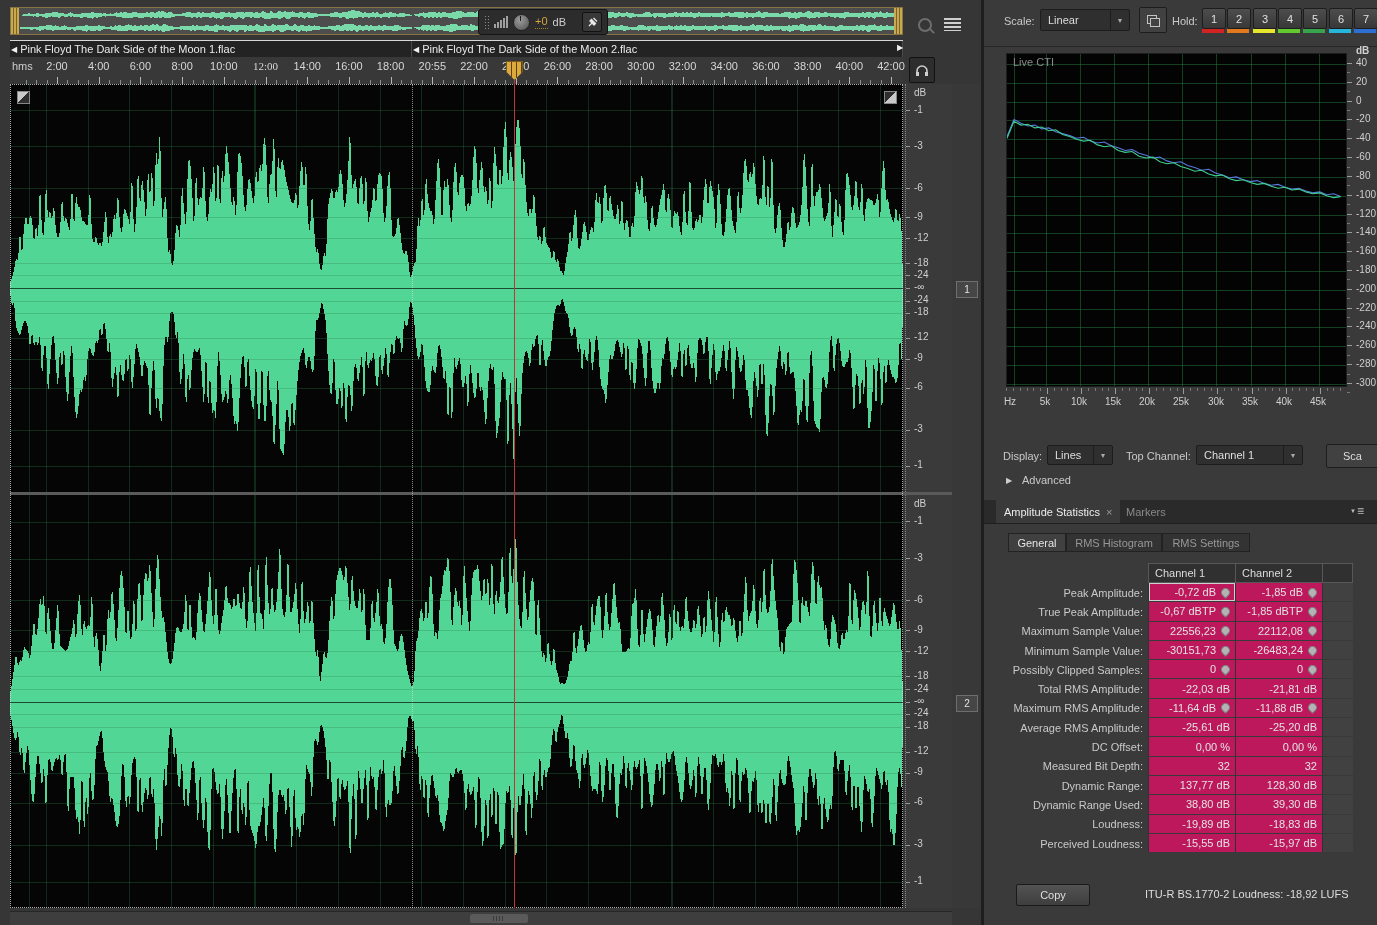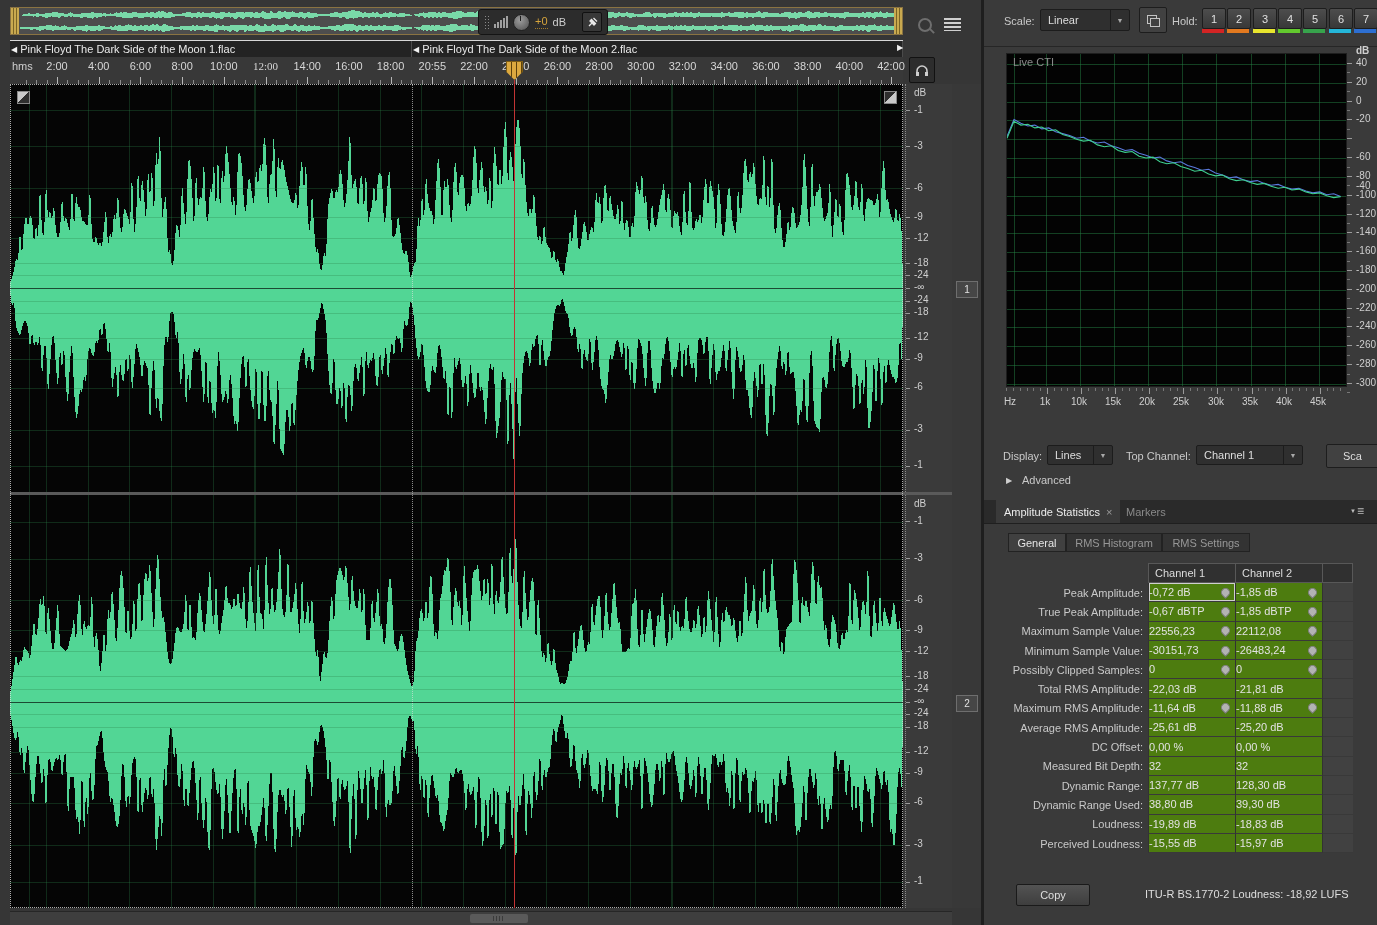--- a/index.html
+++ b/index.html
@@ -85,21 +85,21 @@
   .panel-menu .pm-lines{font-size:12px;letter-spacing:0}
   .subtab{position:absolute;top:533px;height:19px;display:flex;align-items:center;justify-content:center;border:1px solid #222;box-sizing:border-box}
   .subtab.active{background:#404040;color:#e4e4e4}
   .subtab.inactive{background:#333;color:#979797}
   .stats-table{position:absolute;left:1003px;top:563px;width:352px}
   .st-hrow{display:flex;margin-left:145px;height:20px;box-sizing:border-box}
   .st-hcell{box-sizing:border-box;background:#303030;border:1px solid #585858;border-right-width:0;color:#dcdcdc;display:flex;align-items:center;padding-left:6px}
   .st-hcell:last-child{border-right-width:1px}
   .st-row{display:flex;height:19.3px;align-items:stretch}
   .st-label{width:140px;text-align:right;color:#c9c9c9;padding-right:5px;display:flex;align-items:center;justify-content:flex-end}
-  .st-cell{box-sizing:border-box;width:87px;background:#4d7c0f;border-left:1px solid #323232;border-bottom:1px solid #393939;display:flex;align-items:center;justify-content:space-between;padding-right:5px;color:#e2e2e2;position:relative}
+  .st-cell{box-sizing:border-box;width:87px;background:#be185d;border-left:1px solid #323232;border-bottom:1px solid #393939;display:flex;align-items:center;justify-content:flex-end;padding-right:5px;color:#e2e2e2;position:relative}
   .st-cell.sel{box-shadow:inset 0 0 0 1px #cfcfcf}
   .st-fill{box-sizing:border-box;width:31px;background:#414141;border-left:1px solid #323232;border-bottom:1px solid #393939}
   .pin{display:inline-block;width:7px;height:7px;background:#b3b3b3;border:1px solid #7c7c7c;border-radius:50% 50% 50% 0;transform:rotate(-45deg);margin-left:5px;flex:none}
   .copy-btn{position:absolute;left:1016px;top:884px;width:72px;height:20px;background:linear-gradient(#535353,#3e3e3e);border:1px solid #1a1a1a;border-radius:2px;color:#dedede;display:flex;align-items:center;justify-content:center}
   .loudness{position:absolute;left:1145px;top:888px;color:#dedede}
 </style>
 </head>
 <body>
 
 <div id="root">
@@ -436,21 +436,21 @@
       <div class="ytick minor" style="top: 72px;"></div>
       <span style="top: 76px;">20</span>
       <div class="ytick" style="top: 82px;"></div>
       <div class="ytick minor" style="top: 91px;"></div>
       <span style="top: 95px;">0</span>
       <div class="ytick" style="top: 101px;"></div>
       <div class="ytick minor" style="top: 110px;"></div>
       <span style="top: 113px;">-20</span>
       <div class="ytick" style="top: 119px;"></div>
       <div class="ytick minor" style="top: 129px;"></div>
-      <span style="top: 132px; margin-top: 48px;">-40</span>
+      <span style="top: 132px;">-40</span>
       <div class="ytick" style="top: 138px;"></div>
       <div class="ytick minor" style="top: 148px;"></div>
       <span style="top: 151px;">-60</span>
       <div class="ytick" style="top: 157px;"></div>
       <div class="ytick minor" style="top: 167px;"></div>
       <span style="top: 170px;">-80</span>
       <div class="ytick" style="top: 176px;"></div>
       <div class="ytick minor" style="top: 185px;"></div>
       <span style="top: 189px;">-100</span>
       <div class="ytick" style="top: 195px;"></div>
@@ -481,21 +481,21 @@
       <div class="ytick minor" style="top: 355px;"></div>
       <span style="top: 358px;">-280</span>
       <div class="ytick" style="top: 364px;"></div>
       <div class="ytick minor" style="top: 374px;"></div>
       <span style="top: 377px;">-300</span>
       <div class="ytick" style="top: 383px;"></div>
       <div class="ytick minor" style="top: 392px;"></div>
     </div>
   <div class="xax" id="xaxis">
       <span style="left: 1010px;">Hz</span>
-      <span style="left: 1045px;">1k</span>
+      <span style="left: 1045px;">5k</span>
       <span style="left: 1079px;">10k</span>
       <span style="left: 1113px;">15k</span>
       <span style="left: 1147px;">20k</span>
       <span style="left: 1181px;">25k</span>
       <span style="left: 1216px;">30k</span>
       <span style="left: 1250px;">35k</span>
       <span style="left: 1284px;">40k</span>
       <span style="left: 1318px;">45k</span>
       <div class="xtick minor" style="left: 1006px;"></div>
       <div class="xtick minor" style="left: 1012.8px;"></div>

